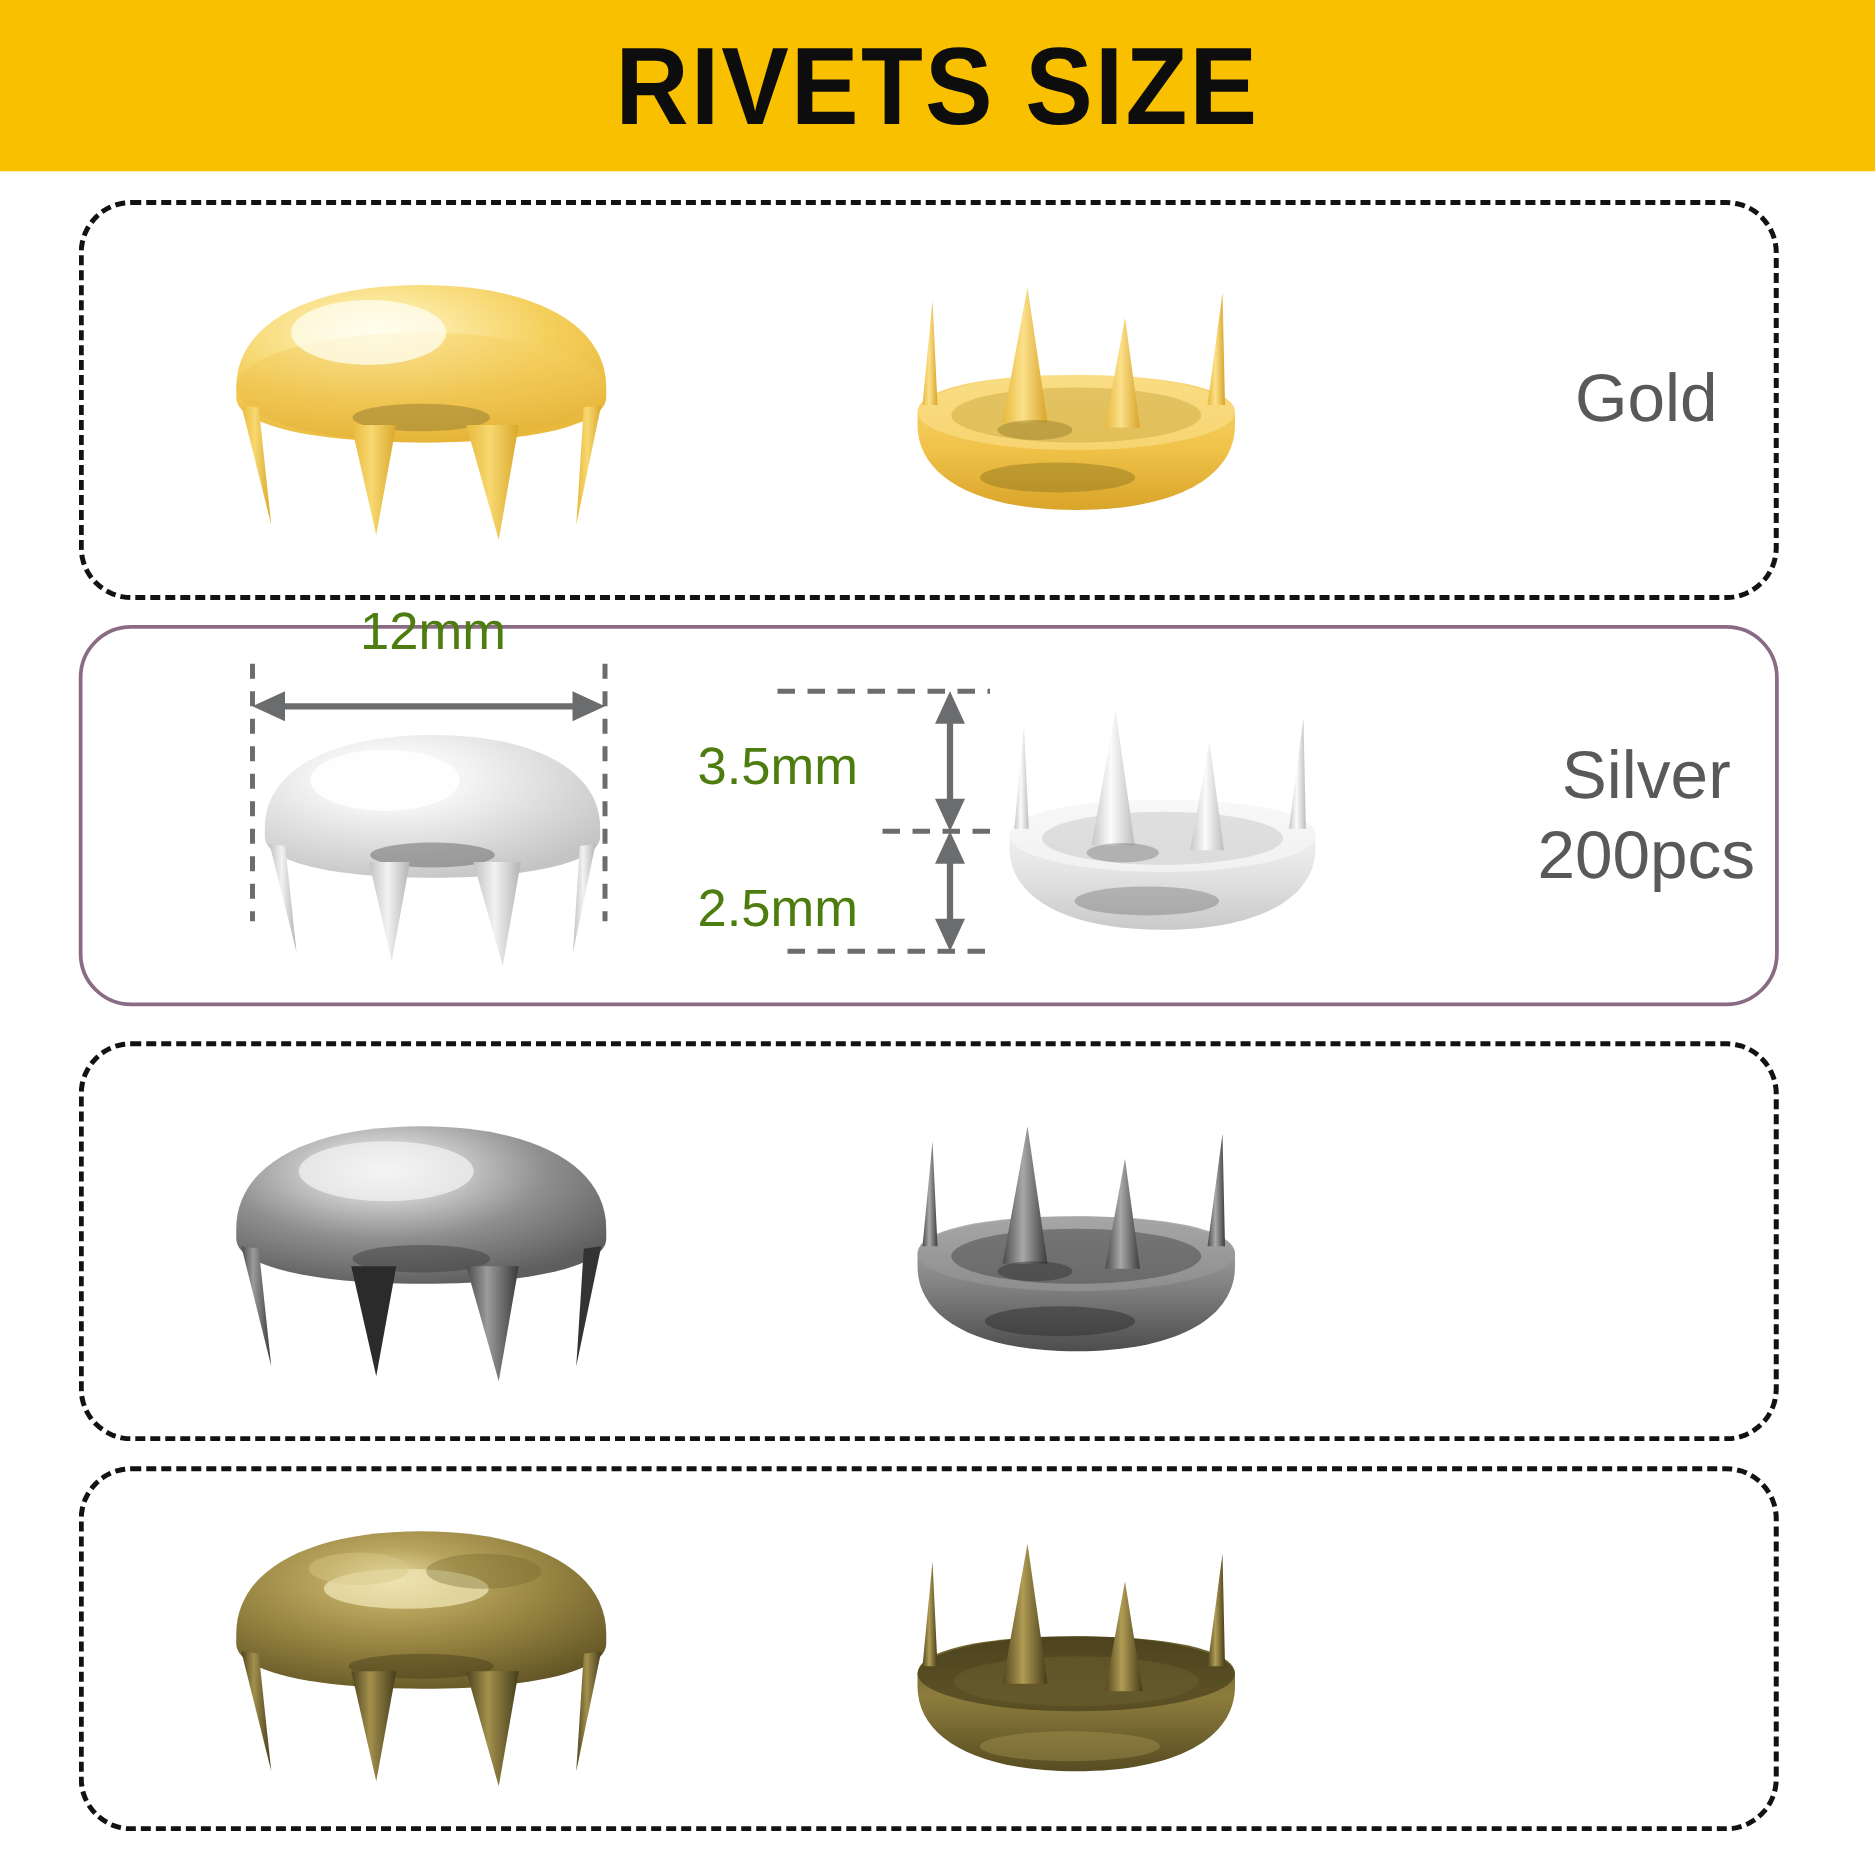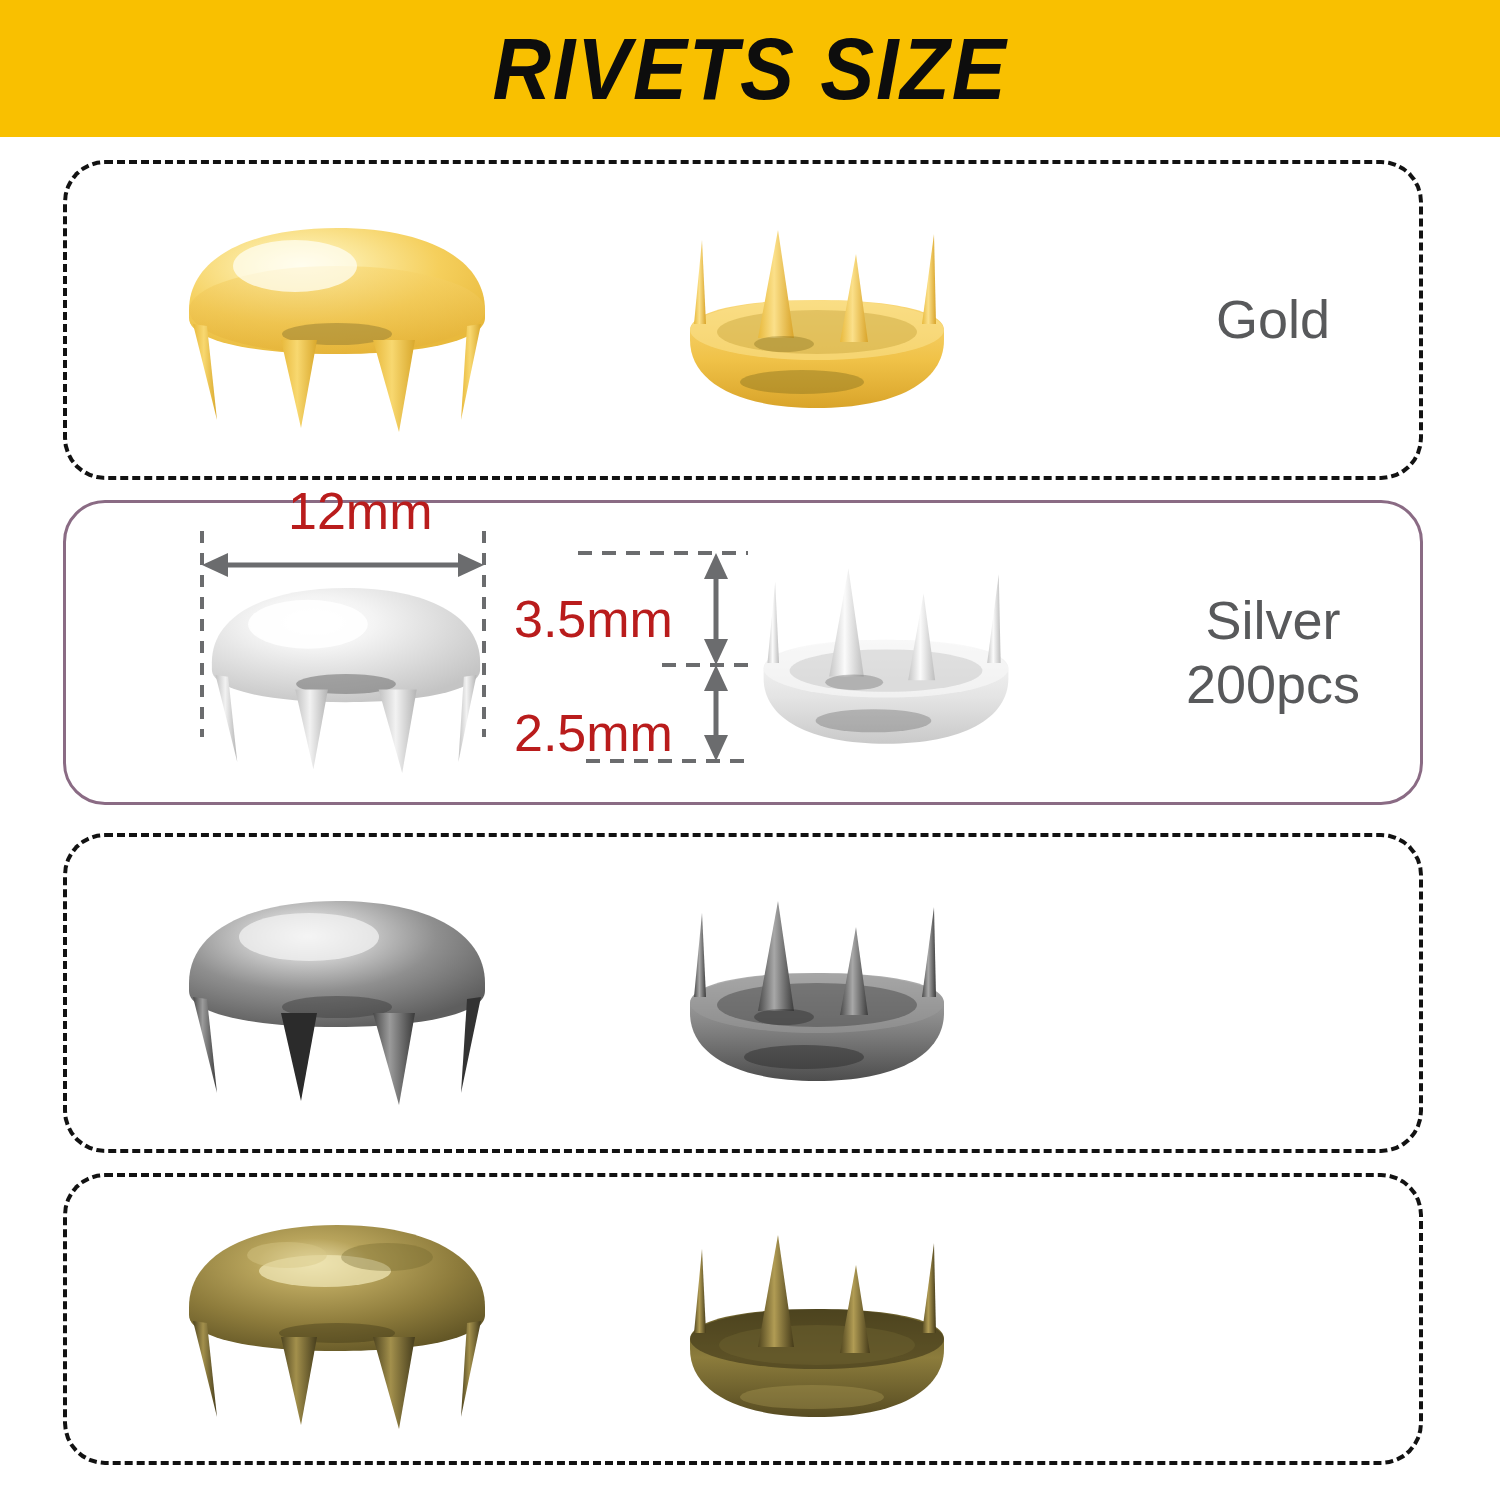--- a/index.html
+++ b/index.html
@@ -9,21 +9,21 @@
     font-family: "Liberation Sans", sans-serif;
     overflow: hidden;
   }
   #page { position: relative; width: 1500px; height: 1488px; background:#fff; }
 
   
   .header {
     position: absolute; left: 0; top: 0;
     width: 1500px; height: 137px;
     background: #f9c000;
-    display: flex; align-items: center; justify-content: center; font-style: italic;
+    display: flex; align-items: center; justify-content: center;
   }
   .header-title {
     font-size: 88px;
     font-weight: bold;
     color: #0d0d0d;
     letter-spacing: 2px;
     line-height: 1;
     transform: scaleX(0.92);
   }
 
@@ -32,21 +32,21 @@
     position: absolute;
     left: 63px;
     width: 1360px;
     border-radius: 42px;
   }
   .row.dashed { border: 4px dashed #121212; }
   .row.solid  { border: 3px solid #8a6b84; }
 
   .row-inner {
     position: absolute; inset: 0;
-    display: flex; align-items: flex-end;
+    display: flex; align-items: flex-end; gap: 44px;
   }
   .cell-side  { position: relative; width: 560px; height: 100%; }
   .cell-crown { position: relative; width: 500px; height: 100%; }
   .cell-label {
     flex: 1; height: 100%;
     display: flex; align-items: center; justify-content: center;
   }
   .label-text {
     font-size: 54px;
     color: #58595b;
@@ -54,22 +54,22 @@
     line-height: 1.18;
     white-space: pre-line;
   }
 
   
   .art { position: absolute; }
 
   
   .dimlabel {
     position: absolute;
-    font-size: 52px;
-    color: #b91c1c;
+    font-size: 42px;
+    color: #4d7c0f;
     white-space: nowrap;
   }
 </style>
 </head>
 <body>
 
 <div id="page">
 
   <div class="header">
     <div class="header-title">RIVETS SIZE</div>

